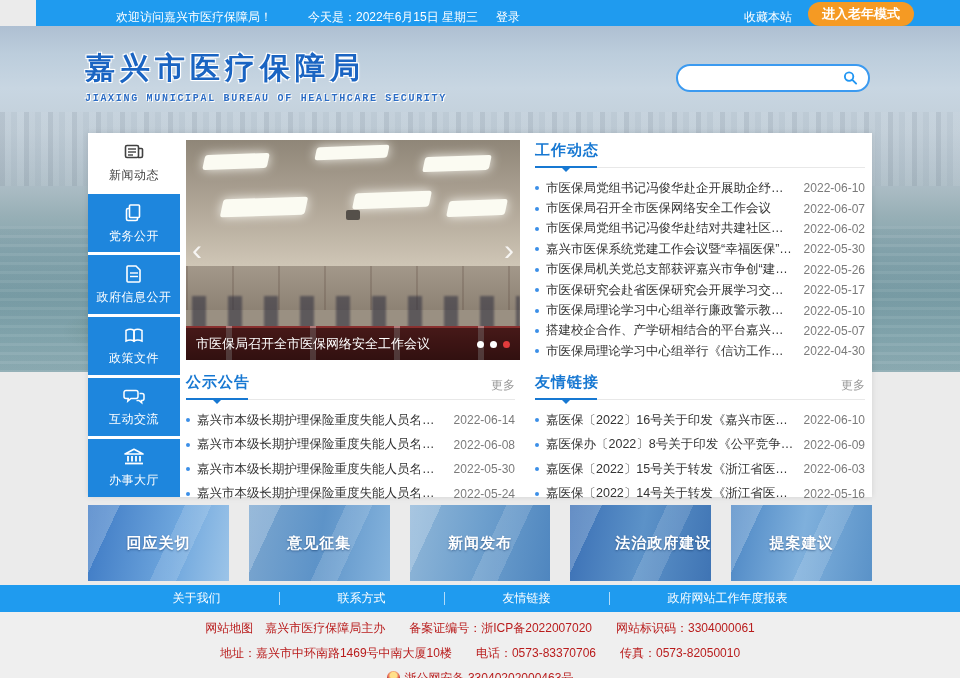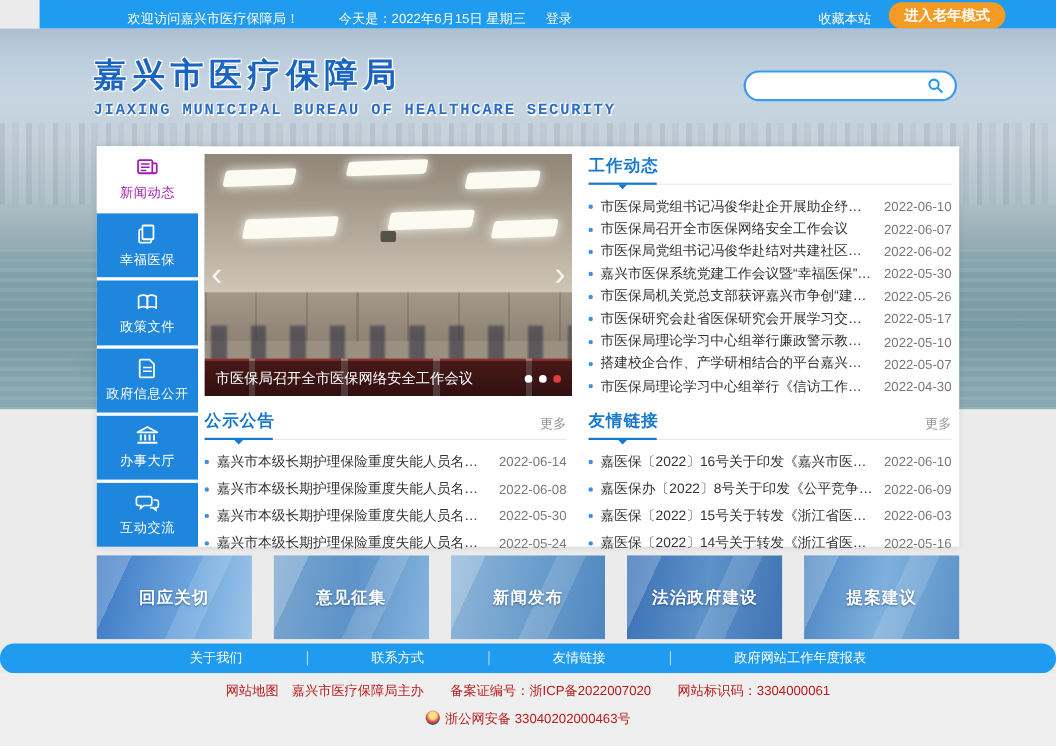--- a/index.html
+++ b/index.html
@@ -22,33 +22,33 @@
     background:linear-gradient(180deg,#aebfd2 0%,#bccddc 8%,#c8d6e2 18%,#c2cfd9 30%,#b4c3cd 40%,#a8bac2 48%,#97afb6 55%,#85a4ad 65%,#7a9da6 78%,#84a6ae 90%,#8fadb4 100%); }
   #hero .skyline { position:absolute; left:0; top:86px; width:960px; height:74px; opacity:.45;
     background:repeating-linear-gradient(90deg, rgba(140,152,165,.55) 0 5px, rgba(195,205,214,.4) 5px 11px, rgba(165,178,190,.5) 11px 17px, rgba(210,218,226,.35) 17px 24px); }
   #hero .water { position:absolute; left:0; top:200px; width:960px; height:146px; opacity:.5;
     background:repeating-linear-gradient(180deg, rgba(255,255,255,.10) 0 3px, rgba(90,130,140,.18) 3px 9px); }
   #hero .island { position:absolute; left:60px; top:270px; width:300px; height:70px; border-radius:50%;
     background:radial-gradient(ellipse at center, rgba(70,100,80,.5), rgba(70,100,80,0) 70%); }
   .logo { position:absolute; left:85px; top:22px;font-family:Liberation Mono, monospace; }
   .logo .t { font-size:30px; font-weight:bold; color:#1a64c2; letter-spacing:5px;
     text-shadow:0 0 3px #fff,1px 1px 0 #fff,-1px -1px 0 #fff,1px -1px 0 #fff,-1px 1px 0 #fff; }
-  .logo .s { margin-top:4px; font-size:14px; font-weight:bold; color:#2b6cc4; letter-spacing:1.7px;
+  .logo .s { margin-top:4px; font-size:10px; font-weight:bold; color:#2b6cc4; letter-spacing:1.7px;
     text-shadow:0 0 2px #fff,1px 1px 0 #fff,-1px -1px 0 #fff; }
   .search { position:absolute; left:676px; top:38px; width:194px; height:28px; background:#fff; border:2px solid #3b9af0; border-radius:15px; display:flex; align-items:center; padding:0 10px; }
   .search input { flex:1; border:none; outline:none; font-size:12px; background:transparent; }
   .search .mag { width:16px; height:16px; cursor:pointer; }
 
   
   #card { left:88px; top:133px; width:784px; height:364px; background:#fff; box-shadow:0 0 6px rgba(0,0,0,.10); }
 
   
   #sidebar { position:absolute; left:0; top:0; width:92px; height:364px; display:flex; flex-direction:column; gap:3px; }
   .side-item { flex:1; background:#1e86dd; color:#fff; display:flex; flex-direction:column; align-items:center; justify-content:center; gap:4px; cursor:pointer; }
-  .side-item.active { background:#fff; color:#a21caf; }
+  .side-item.active { background:#fff; color:#404040; }
   .side-item svg { display:block; }
   .side-label { font-size:12px; letter-spacing:.5px; white-space:nowrap; }
 
   
   #carousel { position:absolute; left:98px; top:7px; width:334px; height:220px; overflow:hidden; background:#9a9082; }
   .c-ceiling { position:absolute; left:0; top:0; width:100%; height:126px; background:linear-gradient(180deg,#8f8678,#b5ab9c 60%,#cfc6b6); }
   .c-light { position:absolute; background:#fbfbf2; border-radius:3px; box-shadow:0 0 10px rgba(255,255,250,.9); transform:skewX(-14deg) rotate(-2deg); }
   .c-proj { position:absolute; left:160px; top:70px; width:14px; height:10px; background:#55504a; border-radius:2px; }
   .c-wall { position:absolute; left:0; top:126px; width:100%; height:44px; background:linear-gradient(180deg,#a3988a,#8d8274);
     background-image:repeating-linear-gradient(90deg, rgba(90,70,60,.25) 0 2px, rgba(0,0,0,0) 2px 46px), linear-gradient(180deg,#a3988a,#8d8274); }
@@ -82,25 +82,25 @@
   #notices-col .list, #docs-col .list { margin-top:8px; }
 
   
   #banners { left:88px; top:505px; width:784px; height:76px; display:flex; gap:20px; }
   .banner { flex:1; position:relative; color:#fff; font-size:15px; font-weight:bold; letter-spacing:1px; display:flex; align-items:center; justify-content:center; cursor:pointer; text-shadow:0 1px 2px rgba(0,40,90,.5); overflow:hidden; }
   .banner::before { content:''; position:absolute; inset:0; background:linear-gradient(115deg, rgba(255,255,255,.22) 0 18%, rgba(255,255,255,0) 18% 55%, rgba(255,255,255,.14) 55% 70%, rgba(255,255,255,0) 70%); }
   .banner span { position:relative; }
   .b1 { background:linear-gradient(100deg,#3d79c4,#6ea6dd 60%,#9cc4e8); }
   .b2 { background:linear-gradient(100deg,#7ba6cf,#5d93c8 50%,#86b4dd); }
   .b3 { background:linear-gradient(100deg,#8fb6d8,#6d9fcd,#4f86bf); }
-  .b4 { background:linear-gradient(100deg,#3a6fb5,#5c92c8,#3f74b4); }
+  .b4 { background:linear-gradient(100deg,#3a6fb5,#5c92c8,#3f74b4);justify-content:flex-end; }
   .b5 { background:linear-gradient(100deg,#4c86c4,#7fb0dc,#5a92c8); }
 
   
-  #footer-nav { left:0; top:585px; width:960px; height:27px; background:#1f9bef; display:flex; align-items:center; justify-content:center; color:#fff;border-radius:13px; }
+  #footer-nav { left:0; top:585px; width:960px; height:27px; background:#1f9bef; display:flex; align-items:center; justify-content:center; color:#fff; }
   #footer-nav a { color:#fff; text-decoration:none; padding:0 58px; font-size:12px; cursor:pointer; }
   #footer-nav .sep { width:1px; height:13px; background:rgba(255,255,255,.65); }
 
   
   #footer { left:0; top:612px; width:960px; height:86px; background:#efefef; text-align:center; color:#b91c1c; }
   #footer .line { margin-top:8px; font-size:12px; }
   .badge { display:inline-block; width:13px; height:13px; border-radius:50%; vertical-align:-2px; margin-right:5px;
     background:radial-gradient(circle at 50% 35%, #ffe08a 0 30%, #e04a3f 55%, #27408b 80%); }
 </style>
 </head>
@@ -145,54 +145,54 @@
           <line x1="5" y1="11" x2="13" y2="11" stroke="currentColor" stroke-width="1.4"></line>
           <line x1="5" y1="14" x2="10" y2="14" stroke="currentColor" stroke-width="1.4"></line>
         </svg>
         <span class="side-label">新闻动态</span>
       </div>
       <div class="side-item">
         <svg width="22" height="22" viewBox="0 0 22 22">
           <rect x="6.5" y="3" width="10" height="12.5" rx="1" fill="none" stroke="currentColor" stroke-width="1.6"></rect>
           <path d="M6.5 6.5H5a1.5 1.5 0 0 0-1.5 1.5v9A1.5 1.5 0 0 0 5 18.5h8a1.5 1.5 0 0 0 1.5-1.5v-1.5" fill="none" stroke="currentColor" stroke-width="1.6"></path>
         </svg>
-        <span class="side-label">幸福医保</span>
-      </div>
-      <div class="side-item">
-        <svg width="22" height="22" viewBox="0 0 22 22">
-          <path d="M3 6.5Q7.5 4.2 11 6.5V17Q7.5 14.8 3 17Z" fill="none" stroke="currentColor" stroke-width="1.5"></path>
-          <path d="M11 6.5Q14.5 4.2 19 6.5V17Q14.5 14.8 11 17Z" fill="none" stroke="currentColor" stroke-width="1.5"></path>
-        </svg>
-        <span class="side-label">政策文件</span>
+        <span class="side-label">党务公开</span>
       </div>
       <div class="side-item">
         <svg width="22" height="22" viewBox="0 0 22 22">
           <path d="M5 3h8l4 4v11a1 1 0 0 1-1 1H5a1 1 0 0 1-1-1V4a1 1 0 0 1 1-1z" fill="none" stroke="currentColor" stroke-width="1.6"></path>
           <line x1="7" y1="10" x2="15" y2="10" stroke="currentColor" stroke-width="1.4"></line>
           <line x1="7" y1="13.5" x2="15" y2="13.5" stroke="currentColor" stroke-width="1.4"></line>
         </svg>
         <span class="side-label">政府信息公开</span>
+      </div>
+      <div class="side-item">
+        <svg width="22" height="22" viewBox="0 0 22 22">
+          <path d="M3 6.5Q7.5 4.2 11 6.5V17Q7.5 14.8 3 17Z" fill="none" stroke="currentColor" stroke-width="1.5"></path>
+          <path d="M11 6.5Q14.5 4.2 19 6.5V17Q14.5 14.8 11 17Z" fill="none" stroke="currentColor" stroke-width="1.5"></path>
+        </svg>
+        <span class="side-label">政策文件</span>
+      </div>
+      <div class="side-item">
+        <svg width="24" height="22" viewBox="0 0 24 22">
+          <path d="M4 5.5h10a2 2 0 0 1 2 2v4a2 2 0 0 1-2 2H9l-3.2 2.6.4-2.6H4a2 2 0 0 1-2-2v-4a2 2 0 0 1 2-2z" fill="none" stroke="currentColor" stroke-width="1.5"></path>
+          <path d="M17.5 8.5H20a2 2 0 0 1 2 2v3a2 2 0 0 1-2 2h-.6l.3 2.2-2.8-2.2h-2.4" fill="none" stroke="currentColor" stroke-width="1.5"></path>
+        </svg>
+        <span class="side-label">互动交流</span>
       </div>
       <div class="side-item">
         <svg width="24" height="22" viewBox="0 0 24 22">
           <path d="M3 8 12 3.2 21 8z" fill="none" stroke="currentColor" stroke-width="1.6" stroke-linejoin="round"></path>
           <line x1="6" y1="10" x2="6" y2="15.5" stroke="currentColor" stroke-width="1.8"></line>
           <line x1="10" y1="10" x2="10" y2="15.5" stroke="currentColor" stroke-width="1.8"></line>
           <line x1="14" y1="10" x2="14" y2="15.5" stroke="currentColor" stroke-width="1.8"></line>
           <line x1="18" y1="10" x2="18" y2="15.5" stroke="currentColor" stroke-width="1.8"></line>
           <line x1="3" y1="17.5" x2="21" y2="17.5" stroke="currentColor" stroke-width="1.8"></line>
         </svg>
         <span class="side-label">办事大厅</span>
-      </div>
-      <div class="side-item">
-        <svg width="24" height="22" viewBox="0 0 24 22">
-          <path d="M4 5.5h10a2 2 0 0 1 2 2v4a2 2 0 0 1-2 2H9l-3.2 2.6.4-2.6H4a2 2 0 0 1-2-2v-4a2 2 0 0 1 2-2z" fill="none" stroke="currentColor" stroke-width="1.5"></path>
-          <path d="M17.5 8.5H20a2 2 0 0 1 2 2v3a2 2 0 0 1-2 2h-.6l.3 2.2-2.8-2.2h-2.4" fill="none" stroke="currentColor" stroke-width="1.5"></path>
-        </svg>
-        <span class="side-label">互动交流</span>
       </div>
     </div>
 
     <div id="carousel">
       <div class="c-ceiling"></div>
       <div class="c-light" style="left:18px;top:14px;width:64px;height:15px;"></div>
       <div class="c-light" style="left:130px;top:6px;width:72px;height:13px;"></div>
       <div class="c-light" style="left:238px;top:16px;width:66px;height:15px;"></div>
       <div class="c-light" style="left:36px;top:58px;width:84px;height:18px;"></div>
       <div class="c-light" style="left:168px;top:52px;width:76px;height:16px;"></div>
@@ -349,16 +349,17 @@
     <span class="sep"></span>
     <a>联系方式</a>
     <span class="sep"></span>
     <a>友情链接</a>
     <span class="sep"></span>
     <a>政府网站工作年度报表</a>
   </div>
 
   <div id="footer" class="abs">
     <div class="line">网站地图　嘉兴市医疗保障局主办　　备案证编号：浙ICP备2022007020　　网站标识码：3304000061</div>
+    <div class="line">地址：嘉兴市中环南路1469号中南大厦10楼　　电话：0573-83370706　　传真：0573-82050010</div>
     <div class="line"><span class="badge"></span><span>浙公网安备 33040202000463号</span></div>
   </div>
 
 </div>
 
 </body></html>

